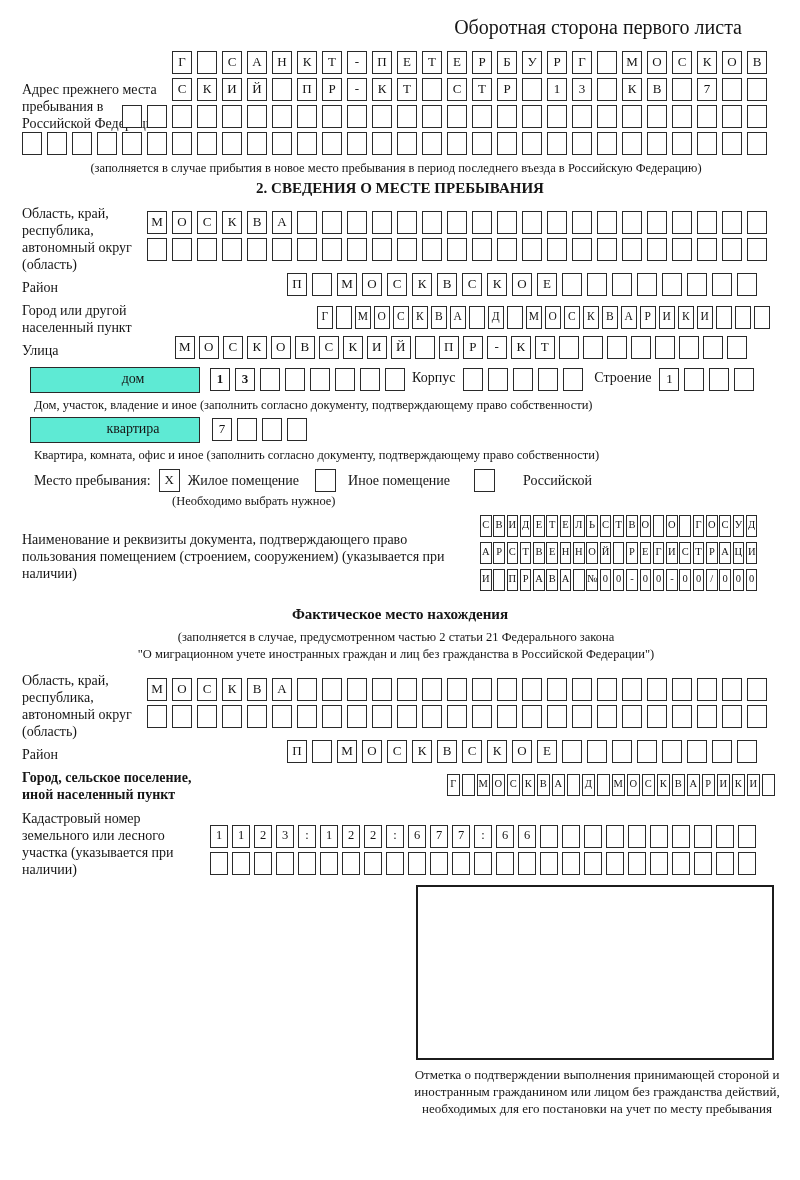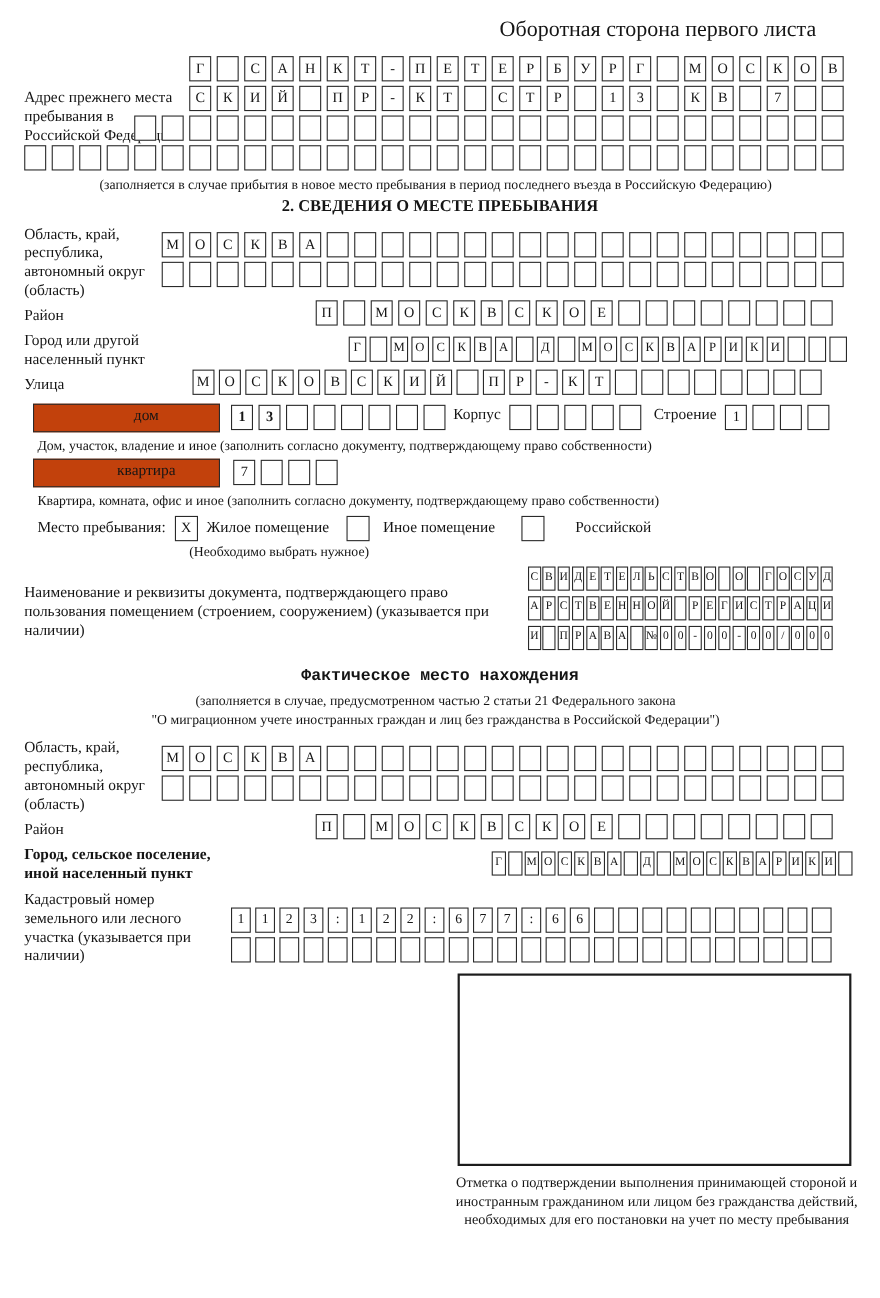--- a/index.html
+++ b/index.html
@@ -23,21 +23,21 @@
   .cells-15 .cell{width:12.5px;margin-right:2.5px;font-size:10.5px;height:22px;line-height:18px;}
   .cells-13 .cell{width:11.5px;margin-right:1.8px;font-size:10.5px;height:22px;line-height:18px;}
   
   .fblock{display:flex;align-items:center;}
   .flabel{flex-shrink:0;font-size:14px;line-height:17px;padding-top:2px;}
   .center{text-align:center;}
   .sect-title{font-weight:bold;font-size:15px;text-align:center;margin:3px 22px 6px 0;}
   .note-line{font-size:12.5px;line-height:16px;}
   .namebox{
     box-sizing:border-box;border:1.8px solid #2a2a2a;height:26px;line-height:22px;
-    text-align:center;font-size:14px;background:#c2410c;padding-left:36px;
+    text-align:center;font-size:14px;background:#5eead4;padding-left:36px;
   }
   .checkbox{
     display:inline-block;box-sizing:border-box;width:21px;height:23px;border:1.8px solid #2a2a2a;
     text-align:center;font-size:13px;line-height:19px;vertical-align:middle;background:#fff;
   }
   .stamp-box{
     position:absolute;left:394px;top:0;width:358px;height:175px;
     border:2px solid #1c1c1c;background:#fff;box-sizing:border-box;
   }
   .stamp-caption{
@@ -119,21 +119,21 @@
 
     <div class="fblock">
       <div class="flabel" style="width:440px;">Наименование и реквизиты документа, подтверждающего право пользования помещением (строением, сооружением) (указывается при наличии)</div>
       <div style="margin-left:18px;">
         <div class="cellrow cells-13"><span class="cell">С</span><span class="cell">В</span><span class="cell">И</span><span class="cell">Д</span><span class="cell">Е</span><span class="cell">Т</span><span class="cell">Е</span><span class="cell">Л</span><span class="cell">Ь</span><span class="cell">С</span><span class="cell">Т</span><span class="cell">В</span><span class="cell">О</span><span class="cell"></span><span class="cell">О</span><span class="cell"></span><span class="cell">Г</span><span class="cell">О</span><span class="cell">С</span><span class="cell">У</span><span class="cell">Д</span></div>
         <div class="cellrow cells-13"><span class="cell">А</span><span class="cell">Р</span><span class="cell">С</span><span class="cell">Т</span><span class="cell">В</span><span class="cell">Е</span><span class="cell">Н</span><span class="cell">Н</span><span class="cell">О</span><span class="cell">Й</span><span class="cell"></span><span class="cell">Р</span><span class="cell">Е</span><span class="cell">Г</span><span class="cell">И</span><span class="cell">С</span><span class="cell">Т</span><span class="cell">Р</span><span class="cell">А</span><span class="cell">Ц</span><span class="cell">И</span></div>
         <div class="cellrow cells-13"><span class="cell">И</span><span class="cell"></span><span class="cell">П</span><span class="cell">Р</span><span class="cell">А</span><span class="cell">В</span><span class="cell">А</span><span class="cell"></span><span class="cell">№</span><span class="cell">0</span><span class="cell">0</span><span class="cell">-</span><span class="cell">0</span><span class="cell">0</span><span class="cell">-</span><span class="cell">0</span><span class="cell">0</span><span class="cell">/</span><span class="cell">0</span><span class="cell">0</span><span class="cell">0</span></div>
       </div>
     </div>
 
-    <div class="sect-title" style="margin-top:10px;font-family:Liberation Mono, monospace;">Фактическое место нахождения</div>
+    <div class="sect-title" style="margin-top:10px;">Фактическое место нахождения</div>
     <div class="note-line center" style="margin-right:30px;">(заполняется в случае, предусмотренном частью 2 статьи 21 Федерального закона</div>
     <div class="note-line center" style="margin:1px 30px 8px 0;">"О миграционном учете иностранных граждан и лиц без гражданства в Российской Федерации")</div>
 
     <div class="fblock">
       <div class="flabel" style="width:125px;">Область, край, республика, автономный округ (область)</div>
       <div>
         <div class="cellrow"><span class="cell">М</span><span class="cell">О</span><span class="cell">С</span><span class="cell">К</span><span class="cell">В</span><span class="cell">А</span><span class="cell"></span><span class="cell"></span><span class="cell"></span><span class="cell"></span><span class="cell"></span><span class="cell"></span><span class="cell"></span><span class="cell"></span><span class="cell"></span><span class="cell"></span><span class="cell"></span><span class="cell"></span><span class="cell"></span><span class="cell"></span><span class="cell"></span><span class="cell"></span><span class="cell"></span><span class="cell"></span><span class="cell"></span></div>
         <div class="cellrow"><span class="cell"></span><span class="cell"></span><span class="cell"></span><span class="cell"></span><span class="cell"></span><span class="cell"></span><span class="cell"></span><span class="cell"></span><span class="cell"></span><span class="cell"></span><span class="cell"></span><span class="cell"></span><span class="cell"></span><span class="cell"></span><span class="cell"></span><span class="cell"></span><span class="cell"></span><span class="cell"></span><span class="cell"></span><span class="cell"></span><span class="cell"></span><span class="cell"></span><span class="cell"></span><span class="cell"></span><span class="cell"></span></div>
       </div>
     </div>

